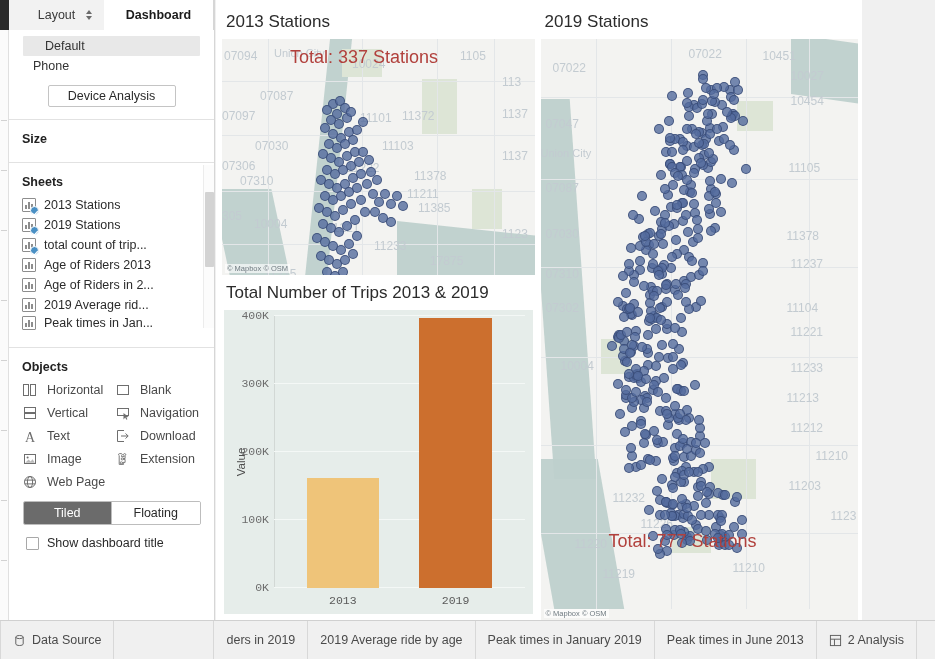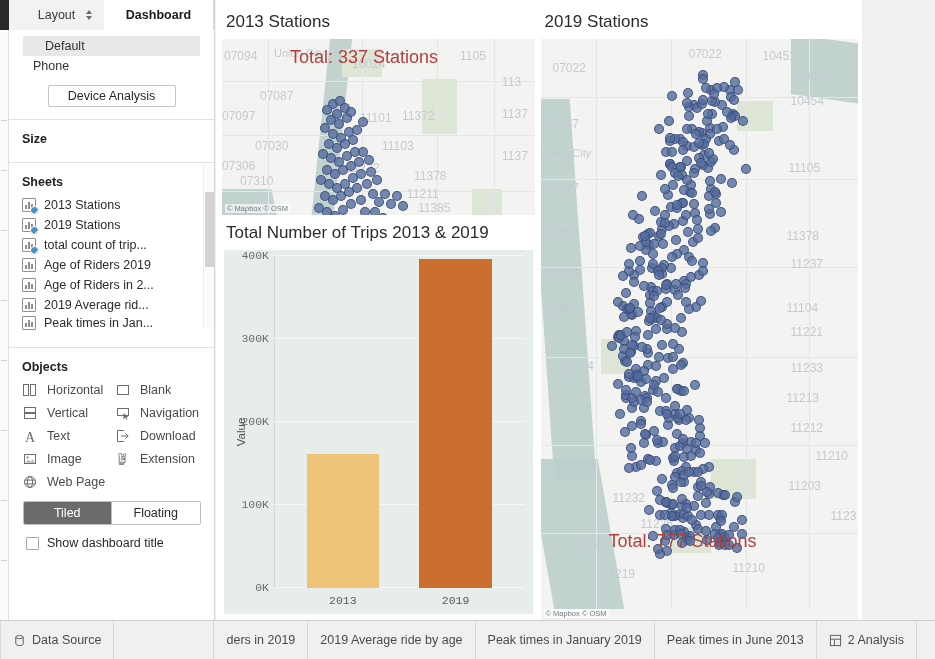--- a/index.html
+++ b/index.html
@@ -75,21 +75,21 @@
   
   .canvas { position: absolute; left: 216px; top: 0; width: 646px; height: 620px; background: #ffffff; }
   .cards { display: flex; gap: 6px; padding: 4px 4px 0 6px; height: 620px; }
   .col-left { width: 313px; display: flex; flex-direction: column; }
   .col-right { width: 318px; display: flex; flex-direction: column; }
 
   .card-title { font-size: 17px; color: #2c2c2c; padding: 8px 2px 7px 4px; line-height: 1.18; font-weight: 400; }
   .card-title.small { font-size: 17px; }
 
   .map { position: relative; overflow: hidden; background: #f3f3f1; }
-  .map-2013 { height: 176px; }
+  .map-2013 { height: 236px; }
   .map-2019 { flex: 1; }
 
   .map-bg { position: absolute; inset: 0; }
   .water { position: absolute; background: #bed0cc; opacity: .95; }
   .park  { position: absolute; background: #dde5d6; }
   .road  { position: absolute; background: #e3e6e8; }
   .zip   { position: absolute; color: #c3cbd1; font-size: 11px; white-space: nowrap; }
   .zip.b { font-size: 12px; }
   .dots  { position: absolute; inset: 0; }
   .dot   { position: absolute; border-radius: 50%; background: rgba(84,107,158,0.80); border: 1px solid rgba(55,74,118,0.85); }
@@ -196,21 +196,21 @@
             </span>
           <span class="sheet-label">total count of trip...</span>
         </div>
         <div class="sheet-item">
           <span class="sheet-ico">
               <span class="box"></span>
               <span class="b b1"></span>
               <span class="b b2"></span>
               <span class="b b3"></span>
             </span>
-          <span class="sheet-label">Age of Riders 2019</span>
+          <span class="sheet-label">Age of Riders 2013</span>
         </div>
         <div class="sheet-item">
           <span class="sheet-ico">
               <span class="box"></span>
               <span class="b b1"></span>
               <span class="b b2"></span>
               <span class="b b3"></span>
             </span>
           <span class="sheet-label">Age of Riders in 2...</span>
         </div>

